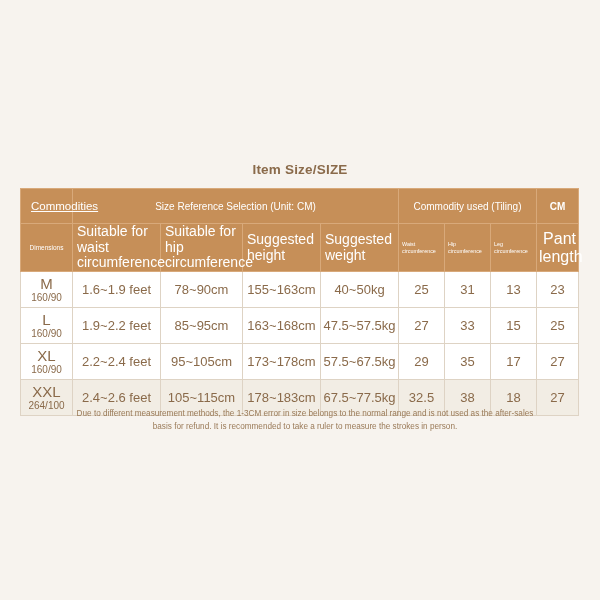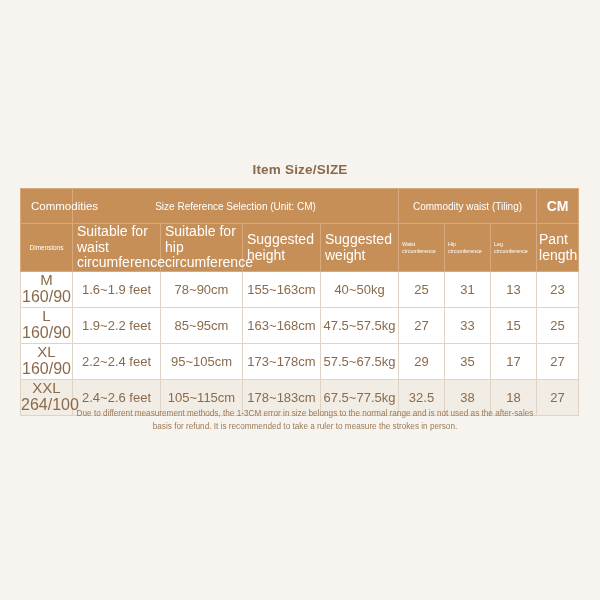--- a/index.html
+++ b/index.html
@@ -62,65 +62,66 @@
     border-color: #d8a97a;
   }
   tr.head-top td {
     height: 34px;
     font-size: 10px;
   }
   tr.head-top td.h-commodities {
     text-align: left;
     padding-left: 10px;
     font-size: 11.5px;
+    text-decoration: underline;
   }
   tr.head-top td.h-cm {
     font-weight: bold;
-    font-size: 14px;
+    font-size: 10px;
   }
   tr.head-sub td {
     height: 28px;
     font-size: 14px;
     line-height: 1.12;
     text-align: left;
     padding: 0 4px;
   }
   tr.head-sub td.h-dim {
     font-size: 6.5px;
     text-align: center;
     padding: 0 2px;
   }
   tr.head-sub td.h-tiny {
     font-size: 5.4px;
     line-height: 1.2;
     padding: 0 3px;
   }
   tr.head-sub td.h-pant {
-    font-size: 14px;
-    text-align: left;
+    font-size: 16px;
+    text-align: right;
     padding: 0 2px;
   }
 
   
   tr.data-row td {
     height: 35px;
     font-size: 13px;
   }
   tr.data-row.shaded td {
     background: #f2ede4;
     text-align: center;
   }
 
   .sz-name {
     font-size: 15px;
     line-height: 1.05;
     display: block;
   }
   .sz-code {
-    font-size: 16px;
+    font-size: 10px;
     line-height: 1.15;
     display: block;
   }
 
   .cell-sm  { font-size: 11px; }
   .cell-xs  { font-size: 10px; }
   .cell-num { font-size: 13.5px; }
 
   
   .note {
@@ -152,21 +153,21 @@
         <col style="width:46px">
         <col style="width:46px">
         <col style="width:46px">
         <col style="width:42px">
       </colgroup>
 
       <tbody>
           <tr class="head-top">
         <td class="h-commodities" colspan="1">Commodities</td>
         <td colspan="4">Size Reference Selection (Unit: CM)</td>
-        <td colspan="3">Commodity waist (Tiling)</td>
+        <td colspan="3">Commodity used (Tiling)</td>
         <td class="h-cm">CM</td>
       </tr>
 
       <tr class="head-sub">
         <td class="h-dim">Dimensions</td>
         <td>Suitable for waist circumference</td>
         <td>Suitable for hip circumference</td>
         <td>Suggested height</td>
         <td>Suggested weight</td>
         <td class="h-tiny">Waist circumference</td>

